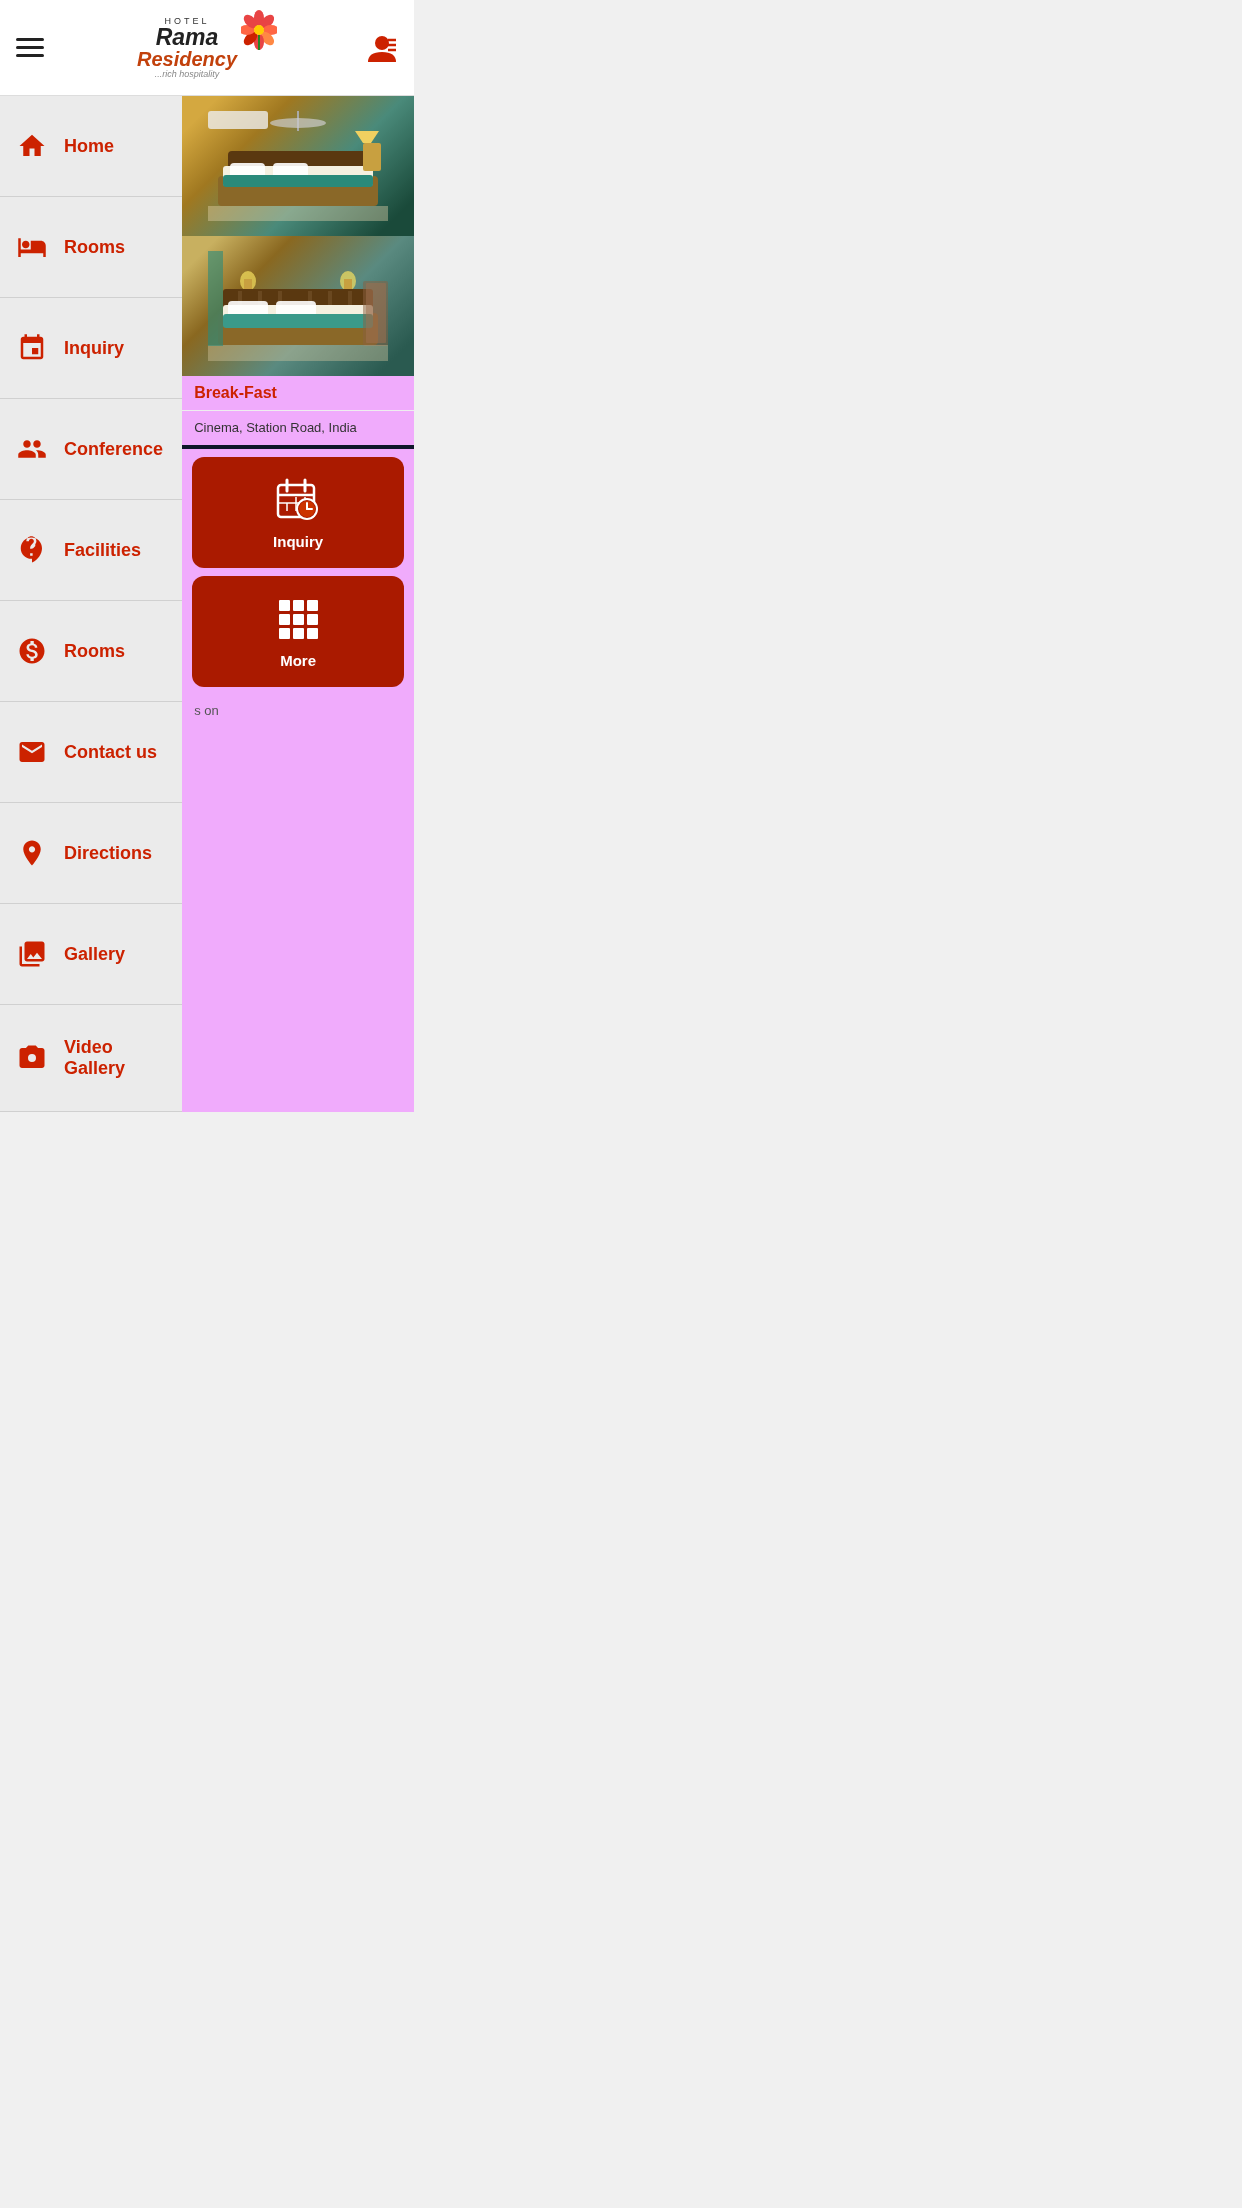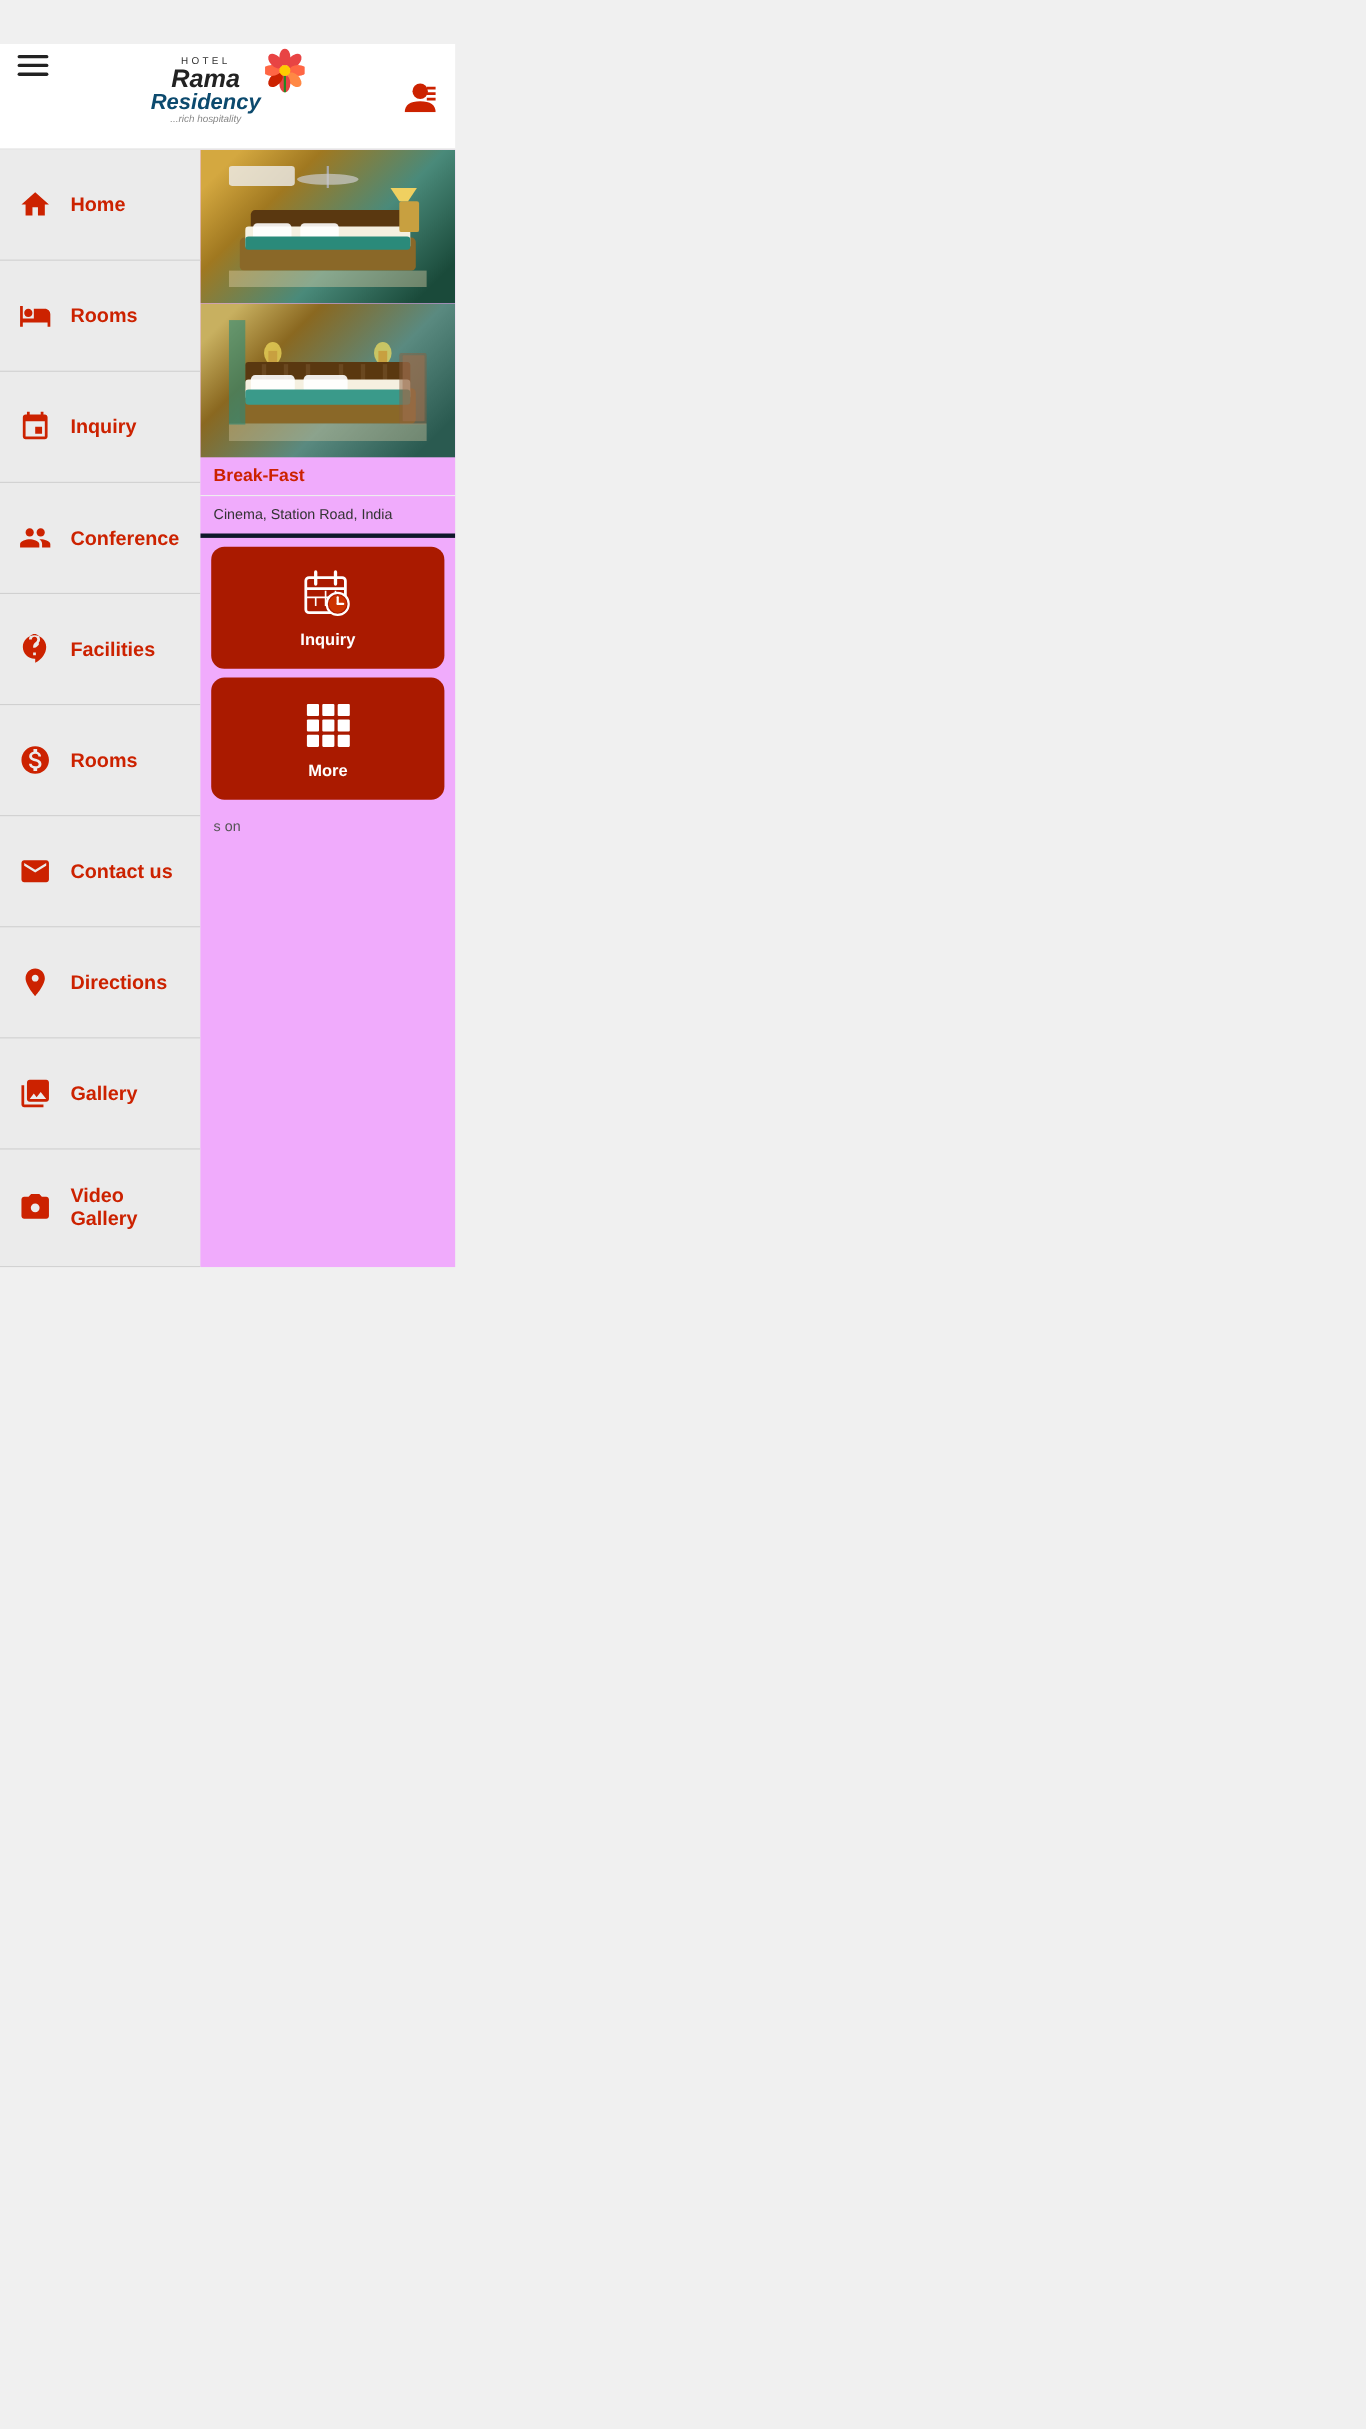--- a/index.html
+++ b/index.html
@@ -10,27 +10,27 @@
       width: 414px;
       min-height: 736px;
       position: relative;
       overflow-x: hidden;
     }
 
     
     .header {
       background: #fff;
       display: flex;
+      align-items: center;
       justify-content: space-between;
       padding: 10px 16px;
       height: 96px;
       border-bottom: 1px solid #ddd;
       position: relative;
       z-index: 10;
-      margin-top: 40px;
     }
     .hamburger-icon {
       display: flex;
       flex-direction: column;
       gap: 5px;
       cursor: pointer;
     }
     .hamburger-icon span {
       display: block;
       width: 28px;
@@ -172,21 +172,21 @@
     <span></span>
     <span></span>
     <span></span>
   </div>
 
   <div class="logo-container">
     <div style="display:flex; align-items:flex-start; gap:4px;">
       <div>
         <div style="font-size:9px; letter-spacing:3px; color:#333; font-weight:normal;">HOTEL</div>
         <div style="font-size:23px; font-weight:bold; color:#222; font-style:italic; line-height:1;">Rama</div>
-        <div style="font-size:20px; font-weight:bold; color:#0c4a6e; font-style:italic; line-height:1;">Residency</div>
+        <div style="font-size:20px; font-weight:bold; color:#c2410c; font-style:italic; line-height:1;">Residency</div>
         <div style="font-size:9px; color:#888; font-style:italic;">...rich hospitality</div>
       </div>
       <div style="margin-top:-6px;">
         
         <svg width="36" height="40" viewBox="0 0 36 40">
           <ellipse cx="18" cy="8" rx="5" ry="8" fill="#e84444" transform="rotate(0 18 20)"></ellipse>
           <ellipse cx="18" cy="8" rx="5" ry="8" fill="#e84444" transform="rotate(45 18 20)"></ellipse>
           <ellipse cx="18" cy="8" rx="5" ry="8" fill="#ff6644" transform="rotate(90 18 20)"></ellipse>
           <ellipse cx="18" cy="8" rx="5" ry="8" fill="#ff8844" transform="rotate(135 18 20)"></ellipse>
           <ellipse cx="18" cy="8" rx="5" ry="8" fill="#e84444" transform="rotate(180 18 20)"></ellipse>

